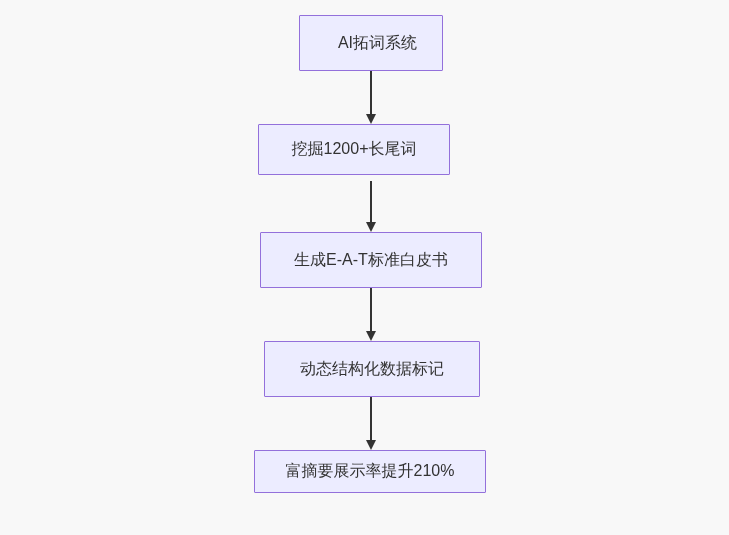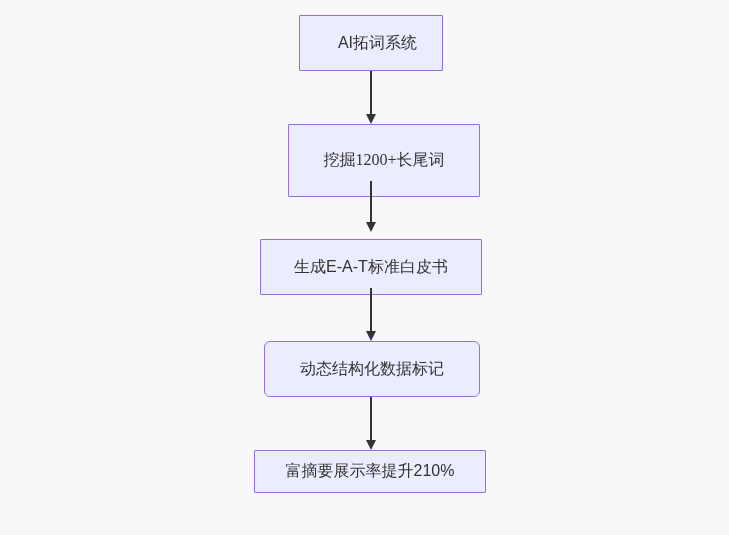--- a/index.html
+++ b/index.html
@@ -37,23 +37,23 @@
   .edge-head {
     position: absolute;
     width: 0;
     height: 0;
     border-left: 5px solid transparent;
     border-right: 5px solid transparent;
     border-top: 10px solid var(--arrow, #333333);
   }
   
   .n1 { left: 299px; top: 15px;  width: 144px; height: 56px; padding-left: 13px; }
-  .n2 { left: 288px; top: 124px; width: 192px; height: 73px; font-family: Liberation Serif, serif; }
-  .n3 { left: 260px; top: 232px; width: 222px; height: 56px; margin-top: 7px; }
-  .n4 { left: 264px; top: 341px; width: 216px; height: 56px; border-radius: 6px; }
+  .n2 { left: 258px; top: 124px; width: 192px; height: 51px; }
+  .n3 { left: 260px; top: 232px; width: 222px; height: 56px; }
+  .n4 { left: 264px; top: 341px; width: 216px; height: 56px; }
   .n5 { left: 254px; top: 450px; width: 232px; height: 43px; }
   
   .e1-line { left: 370px; top: 71px;  height: 44px; }
   .e1-head { left: 366px; top: 114px; }
   .e2-line { left: 370px; top: 181px; height: 42px; }
   .e2-head { left: 366px; top: 222px; }
   .e3-line { left: 370px; top: 288px; height: 44px; }
   .e3-head { left: 366px; top: 331px; }
   .e4-line { left: 370px; top: 397px; height: 44px; }
   .e4-head { left: 366px; top: 440px; }

